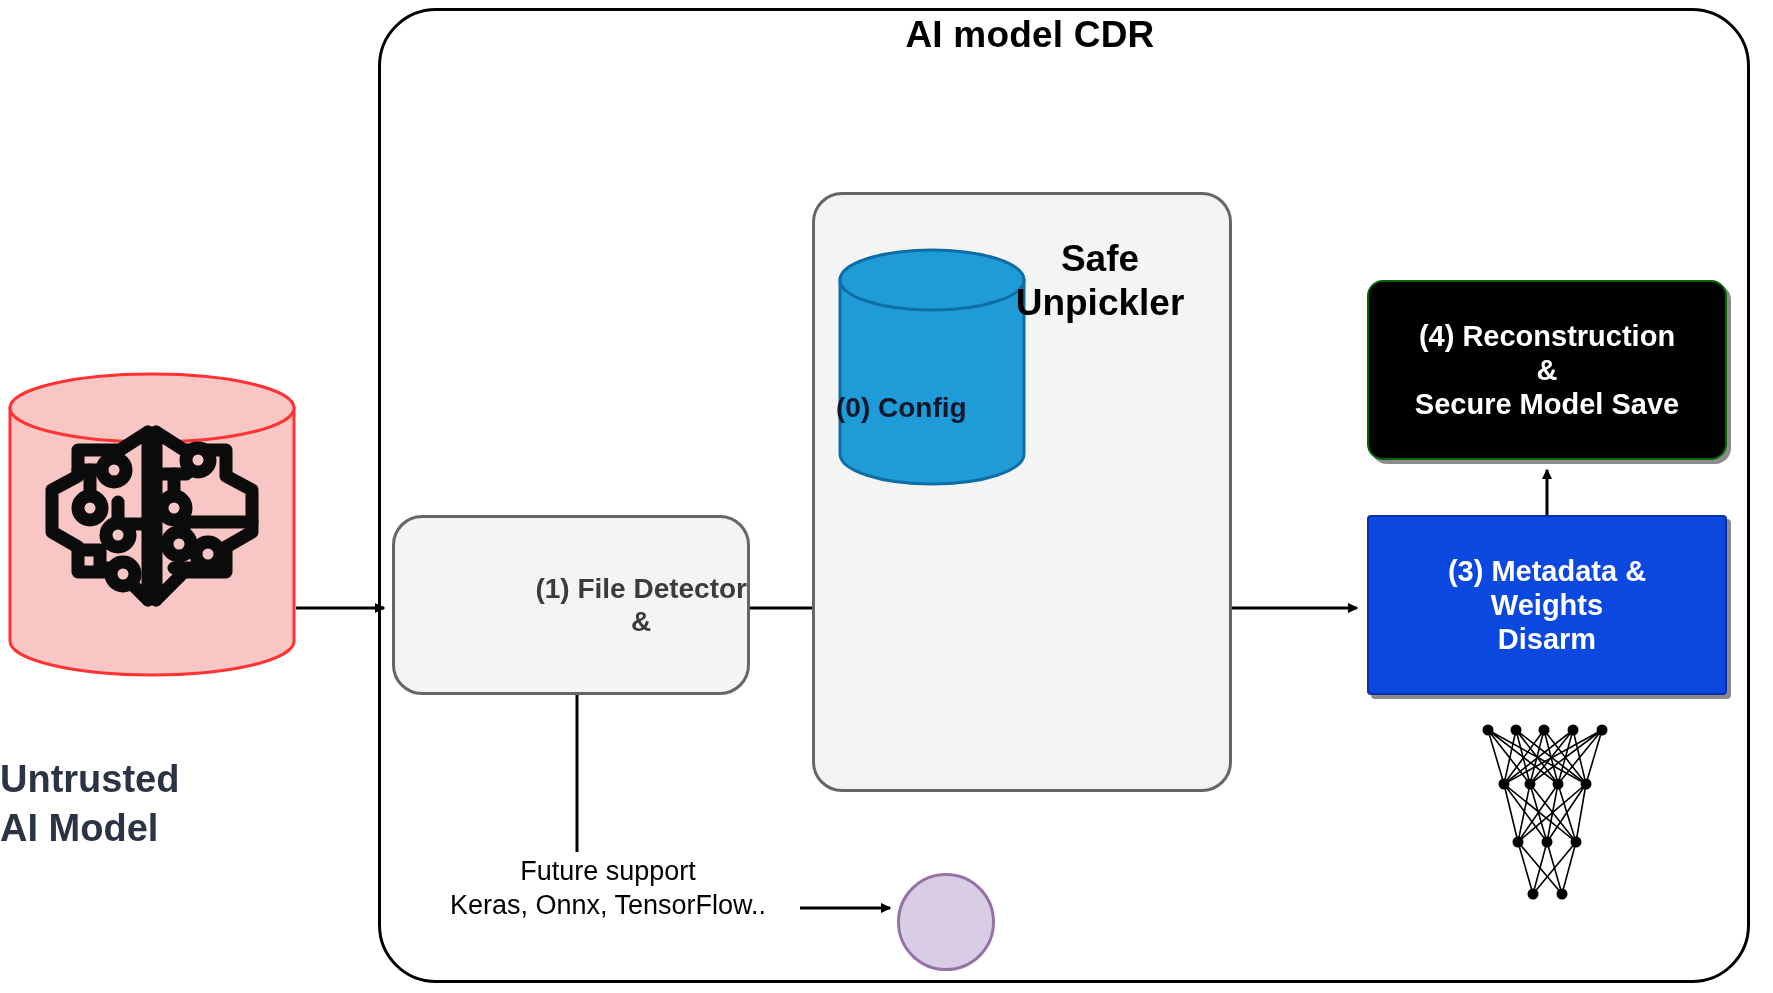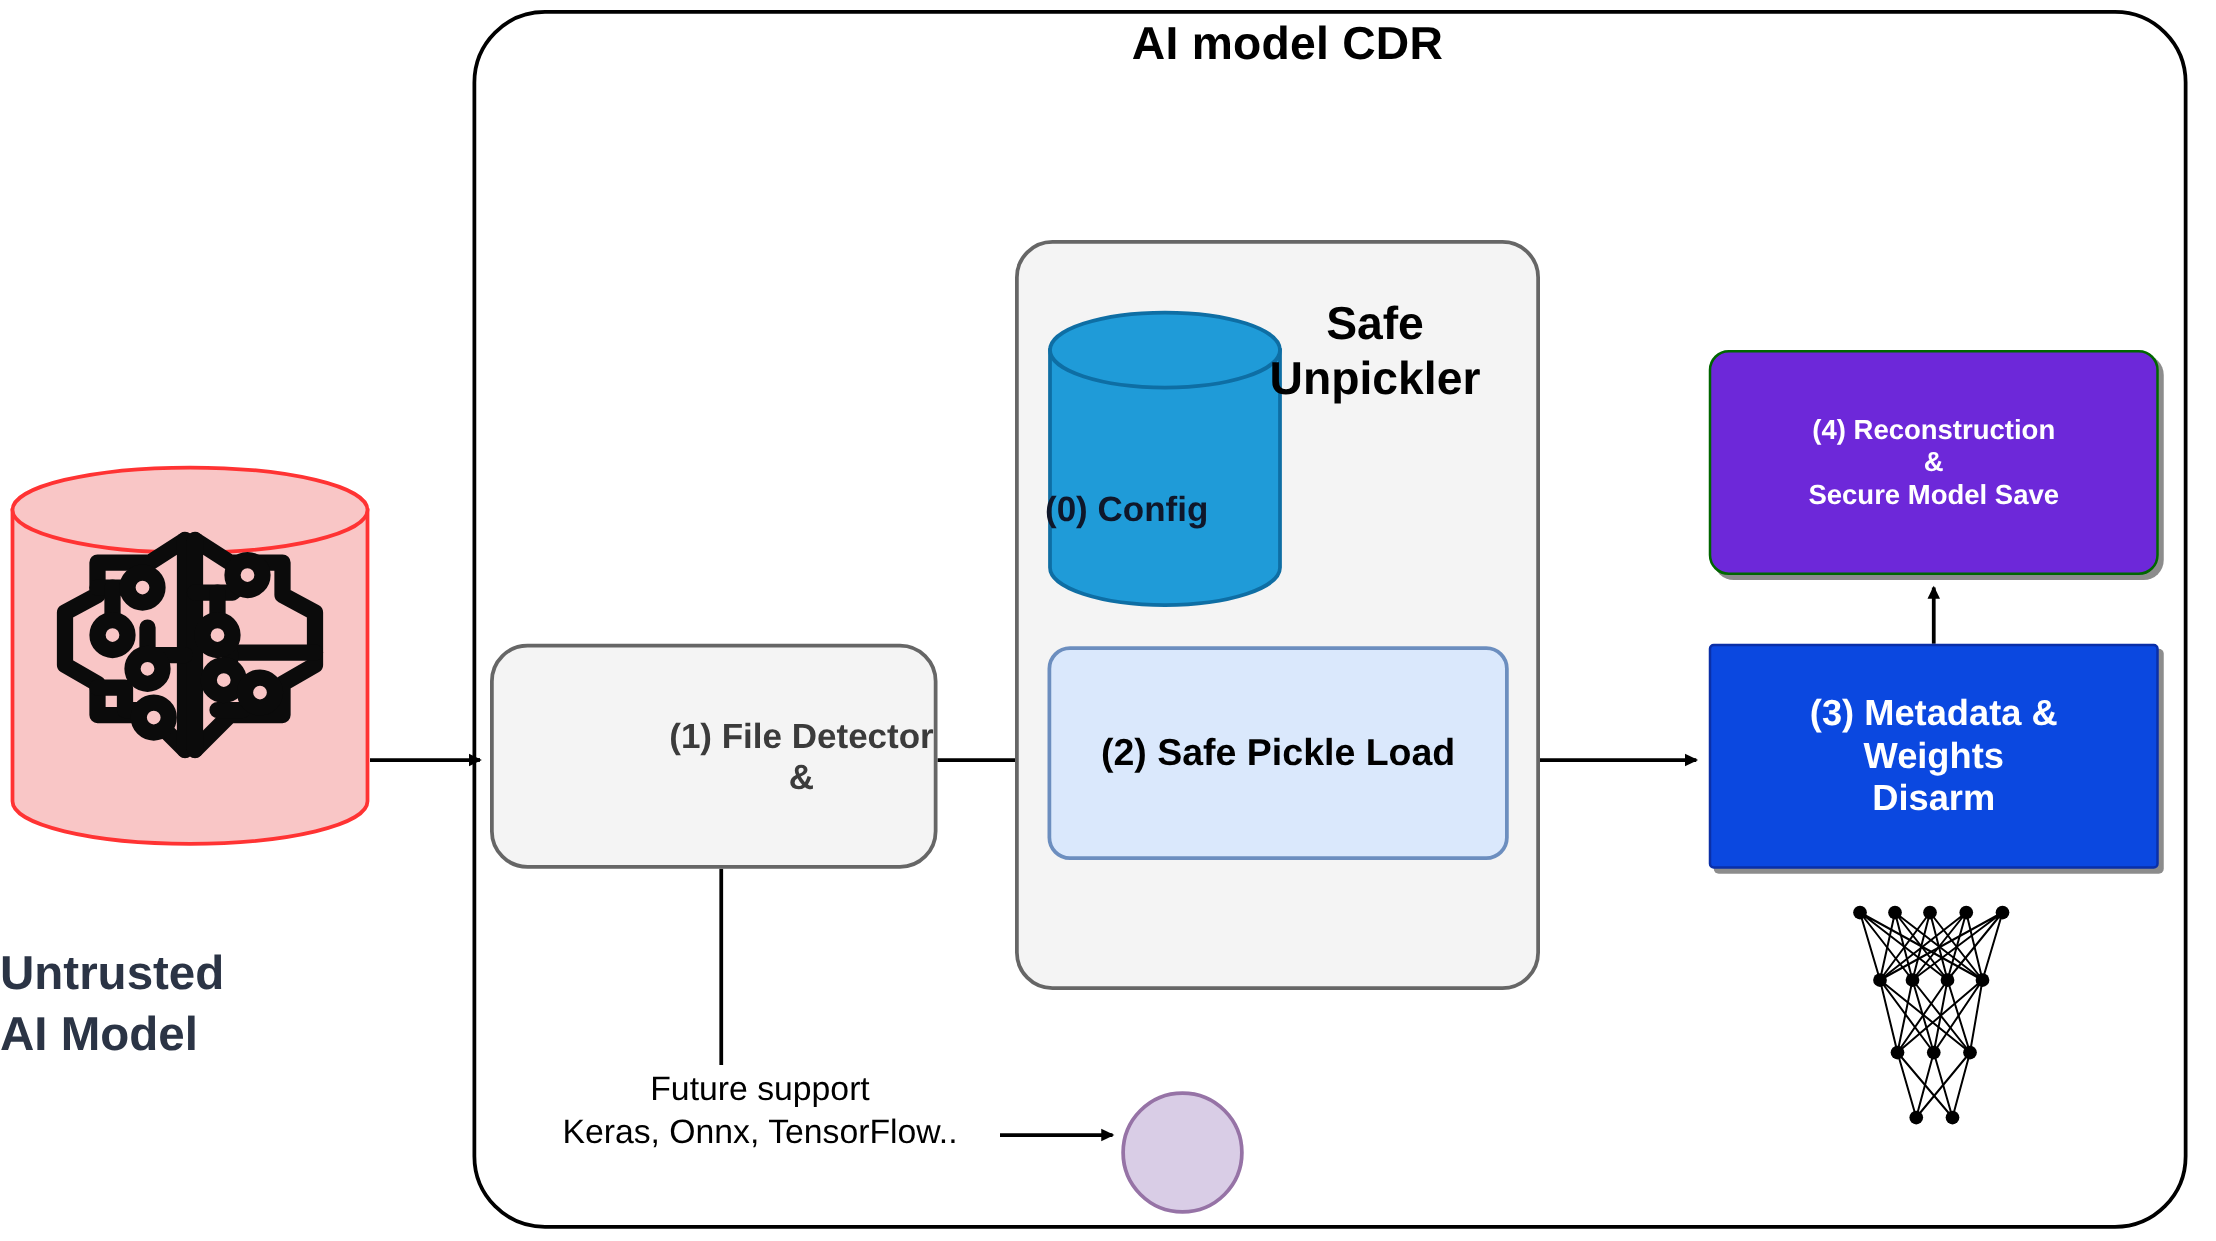--- a/index.html
+++ b/index.html
@@ -141,24 +141,24 @@
     font-weight: bold;
     color: #000000;
   }
 
   
   #reconstruction {
     left: 1367px;
     top: 280px;
     width: 360px;
     height: 180px;
-    background: #6d28d9;
+    background: #000000;
     border: 2px solid #006600;
     border-radius: 16px;
-    font-size: 22px;
+    font-size: 29px;
     font-weight: bold;
     color: #ffffff;
     box-shadow: 4px 4px 0 rgba(0,0,0,0.45);
   }
 
   
   #metadata-disarm {
     left: 1367px;
     top: 515px;
     width: 360px;
@@ -308,23 +308,20 @@
       <ellipse cx="94" cy="32" rx="92" ry="30" fill="#1f9bd8" stroke="#0e6ea4" stroke-width="3"></ellipse>
     </svg>
   </div>
   <div id="config-label">(0) Config</div>
 
   <div id="safe-unpickler-title">
     <span>Safe</span><br>
     <span>Unpickler</span>
   </div>
 
-  <div class="node" id="safe-pickle-load">
-    <span>(2) Safe Pickle Load</span>
-  </div>
 
   <div class="node" id="reconstruction">
     <div>
       <span>(4) Reconstruction</span><br>
       <span>&amp;</span><br>
       <span>Secure Model Save</span>
     </div>
   </div>
 
   <div class="node" id="metadata-disarm">

